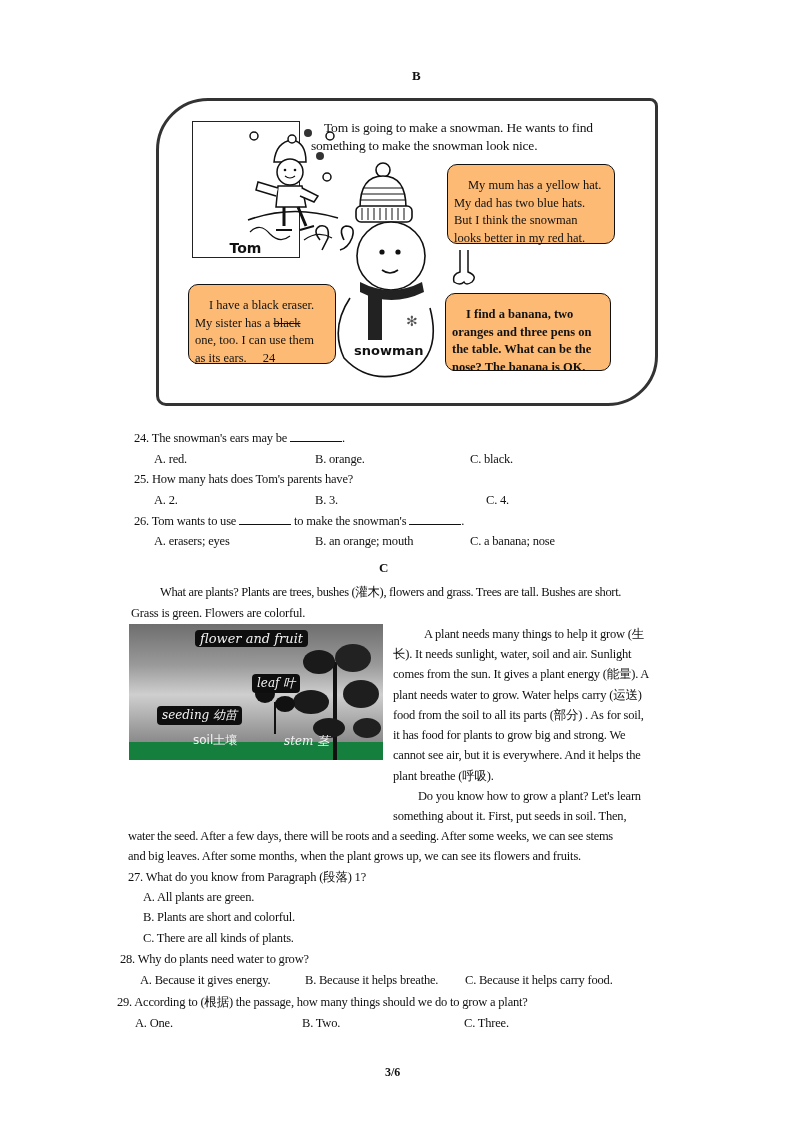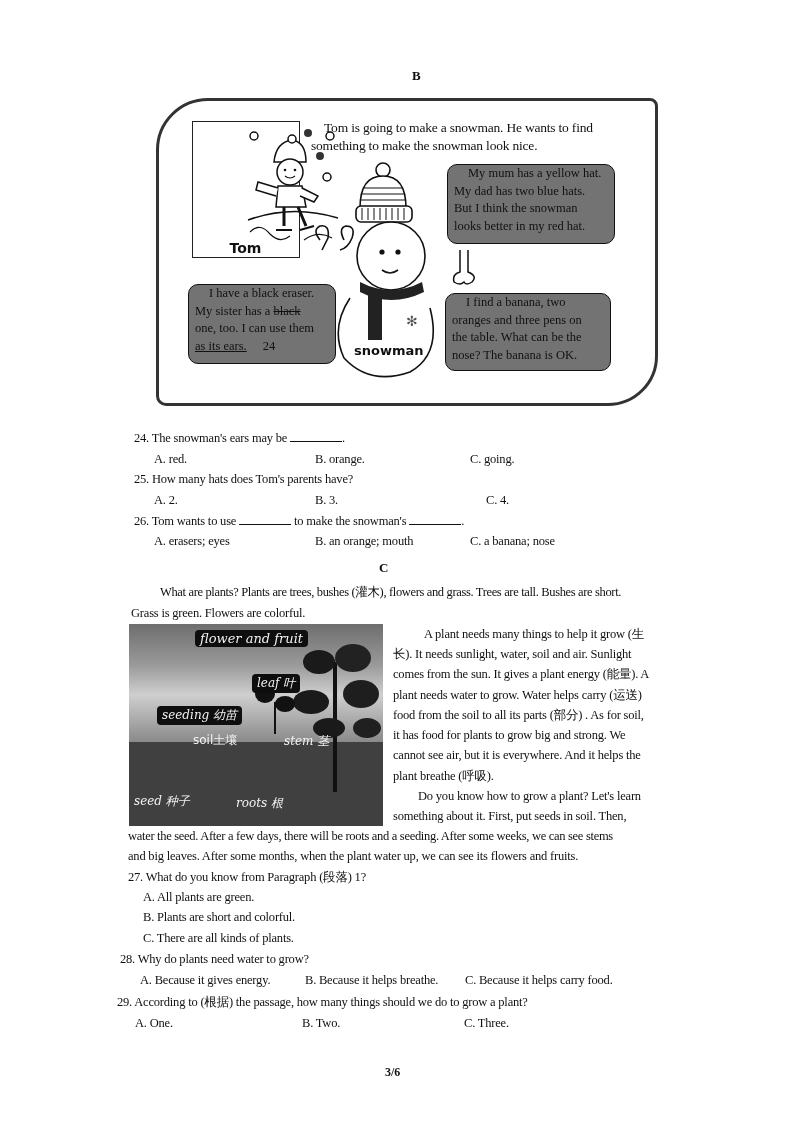--- a/index.html
+++ b/index.html
@@ -16,32 +16,32 @@
     border-radius: 46px 8px 50px 10px;
     border-top-left-radius: 52px;
   }
   #tom-box {
     left: 192px; top: 121px; width: 108px; height: 137px;
     border: 1.5px solid #222;
     background: #fff;
     padding-left: 47px;
   }
   .bubble {
-    border: 1.5px solid #111; border-radius: 10px; background: #737373;
-    font-size: 12.5px; line-height: 17.5px; padding: 0 6px;
+    border: 1.5px solid #111; border-radius: 10px; background: #fdba74;
+    font-size: 12.5px; line-height: 17.5px; padding: 12px 6px;
   }
   .bubble .ind { padding-left: 14px; }
   .strike { text-decoration: line-through; }
   .u { text-decoration: underline; }
   .blank { display: inline-block; width: 52px; border-bottom: 1px solid #111; height: 12px; vertical-align: baseline; }
 
   
   #plant-img {
-    left: 129px; top: 624px; width: 254px; height: 202px;
-    background: #404040; overflow: hidden;
+    left: 129px; top: 624px; width: 254px; height: 136px;
+    background: #15803d; overflow: hidden;
   }
   .lbl {
     position: absolute; background: #0e0e0e; color: #f2f2f2;
     font-family: "DejaVu Serif", serif; font-style: italic;
     font-size: 12px; padding: 1px 5px; border-radius: 4px; white-space: nowrap;
   }
   .lbl-plain { position: absolute; color: #f2f2f2; font-size: 12px; white-space: nowrap; font-family: "DejaVu Sans", sans-serif; }
 
   #page-num { left: 385px; top: 1065px; font-weight: bold; font-size: 12px; }
 </style>
@@ -119,31 +119,31 @@
   <div>looks better in my red hat.</div>
 </div>
 
 <div class="abs bubble" style="left:188px; top:284px; width:148px; height:80px;">
   <div class="ind">I have a black eraser.</div>
   <div><span>My sister has a </span><span class="strike">black</span></div>
   <div>one, too. I can use them</div>
   <div><span class="u">as its ears.</span><span style="margin-left:16px; font-family:Liberation Serif, serif;">24</span></div>
 </div>
 
-<div class="abs bubble" style="left:445px; top:293px; width:166px; height:78px;">
+<div class="abs bubble" style="left:445px; top:293px; width:166px; height:78px;font-weight:bold;">
   <div class="ind">I find a banana, two</div>
   <div>oranges and three pens on</div>
   <div>the table. What can be the</div>
   <div>nose? The banana is OK.</div>
 </div>
 
 <div class="abs t" style="left:134px; top:428px;"><span>24. The snowman's ears may be</span> <span class="blank"></span><span>.</span></div>
 <div class="abs t" style="left:154px; top:449px;">A. red.</div>
 <div class="abs t" style="left:315px; top:449px;">B. orange.</div>
-<div class="abs t" style="left:470px; top:449px;">C. going.</div>
+<div class="abs t" style="left:470px; top:449px;">C. black.</div>
 
 <div class="abs t" style="left:134px; top:469px;">25. How many hats does Tom's parents have?</div>
 <div class="abs t" style="left:154px; top:490px;">A. 2.</div>
 <div class="abs t" style="left:315px; top:490px;">B. 3.</div>
 <div class="abs t" style="left:486px; top:490px;text-align:center;">C. 4.</div>
 
 <div class="abs t" style="left:134px; top:511px;"><span>26. Tom wants to use</span> <span class="blank"></span> <span>to make the snowman's</span> <span class="blank"></span><span>.</span></div>
 <div class="abs t" style="left:154px; top:531px;">A. erasers; eyes</div>
 <div class="abs t" style="left:315px; top:531px;">B. an orange; mouth</div>
 <div class="abs t" style="left:470px; top:531px;">C. a banana; nose</div>
@@ -183,21 +183,21 @@
 <div class="abs t" style="left:393px; top:664px;">comes from the sun. It gives a plant energy (能量). A</div>
 <div class="abs t" style="left:393px; top:685px;">plant needs water to grow. Water helps carry (运送)</div>
 <div class="abs t" style="left:393px; top:705px;">food from the soil to all its parts (部分) . As for soil,</div>
 <div class="abs t" style="left:393px; top:725px;">it has food for plants to grow big and strong. We</div>
 <div class="abs t" style="left:393px; top:745px;">cannot see air, but it is everywhere. And it helps the</div>
 <div class="abs t" style="left:393px; top:766px;">plant breathe (呼吸).</div>
 
 <div class="abs t" style="left:418px; top:786px;">Do you know how to grow a plant? Let's learn</div>
 <div class="abs t" style="left:393px; top:806px;">something about it. First, put seeds in soil. Then,</div>
 <div class="abs t" style="left:128px; top:826px; letter-spacing:-0.3px;">water the seed. After a few days, there will be roots and a seeding. After some weeks, we can see stems</div>
-<div class="abs t" style="left:128px; top:846px;">and big leaves. After some months, when the plant water up, we can see its flowers and fruits.</div>
+<div class="abs t" style="left:128px; top:846px;">and big leaves. After some months, when the plant grows up, we can see its flowers and fruits.</div>
 
 <div class="abs t" style="left:128px; top:867px;">27. What do you know from Paragraph (段落) 1?</div>
 <div class="abs t" style="left:143px; top:887px;">A. All plants are green.</div>
 <div class="abs t" style="left:143px; top:907px;">B. Plants are short and colorful.</div>
 <div class="abs t" style="left:143px; top:928px;">C. There are all kinds of plants.</div>
 
 <div class="abs t" style="left:120px; top:949px;">28. Why do plants need water to grow?</div>
 <div class="abs t" style="left:140px; top:970px;">A. Because it gives energy.</div>
 <div class="abs t" style="left:305px; top:970px;">B. Because it helps breathe.</div>
 <div class="abs t" style="left:465px; top:970px;">C. Because it helps carry food.</div>

